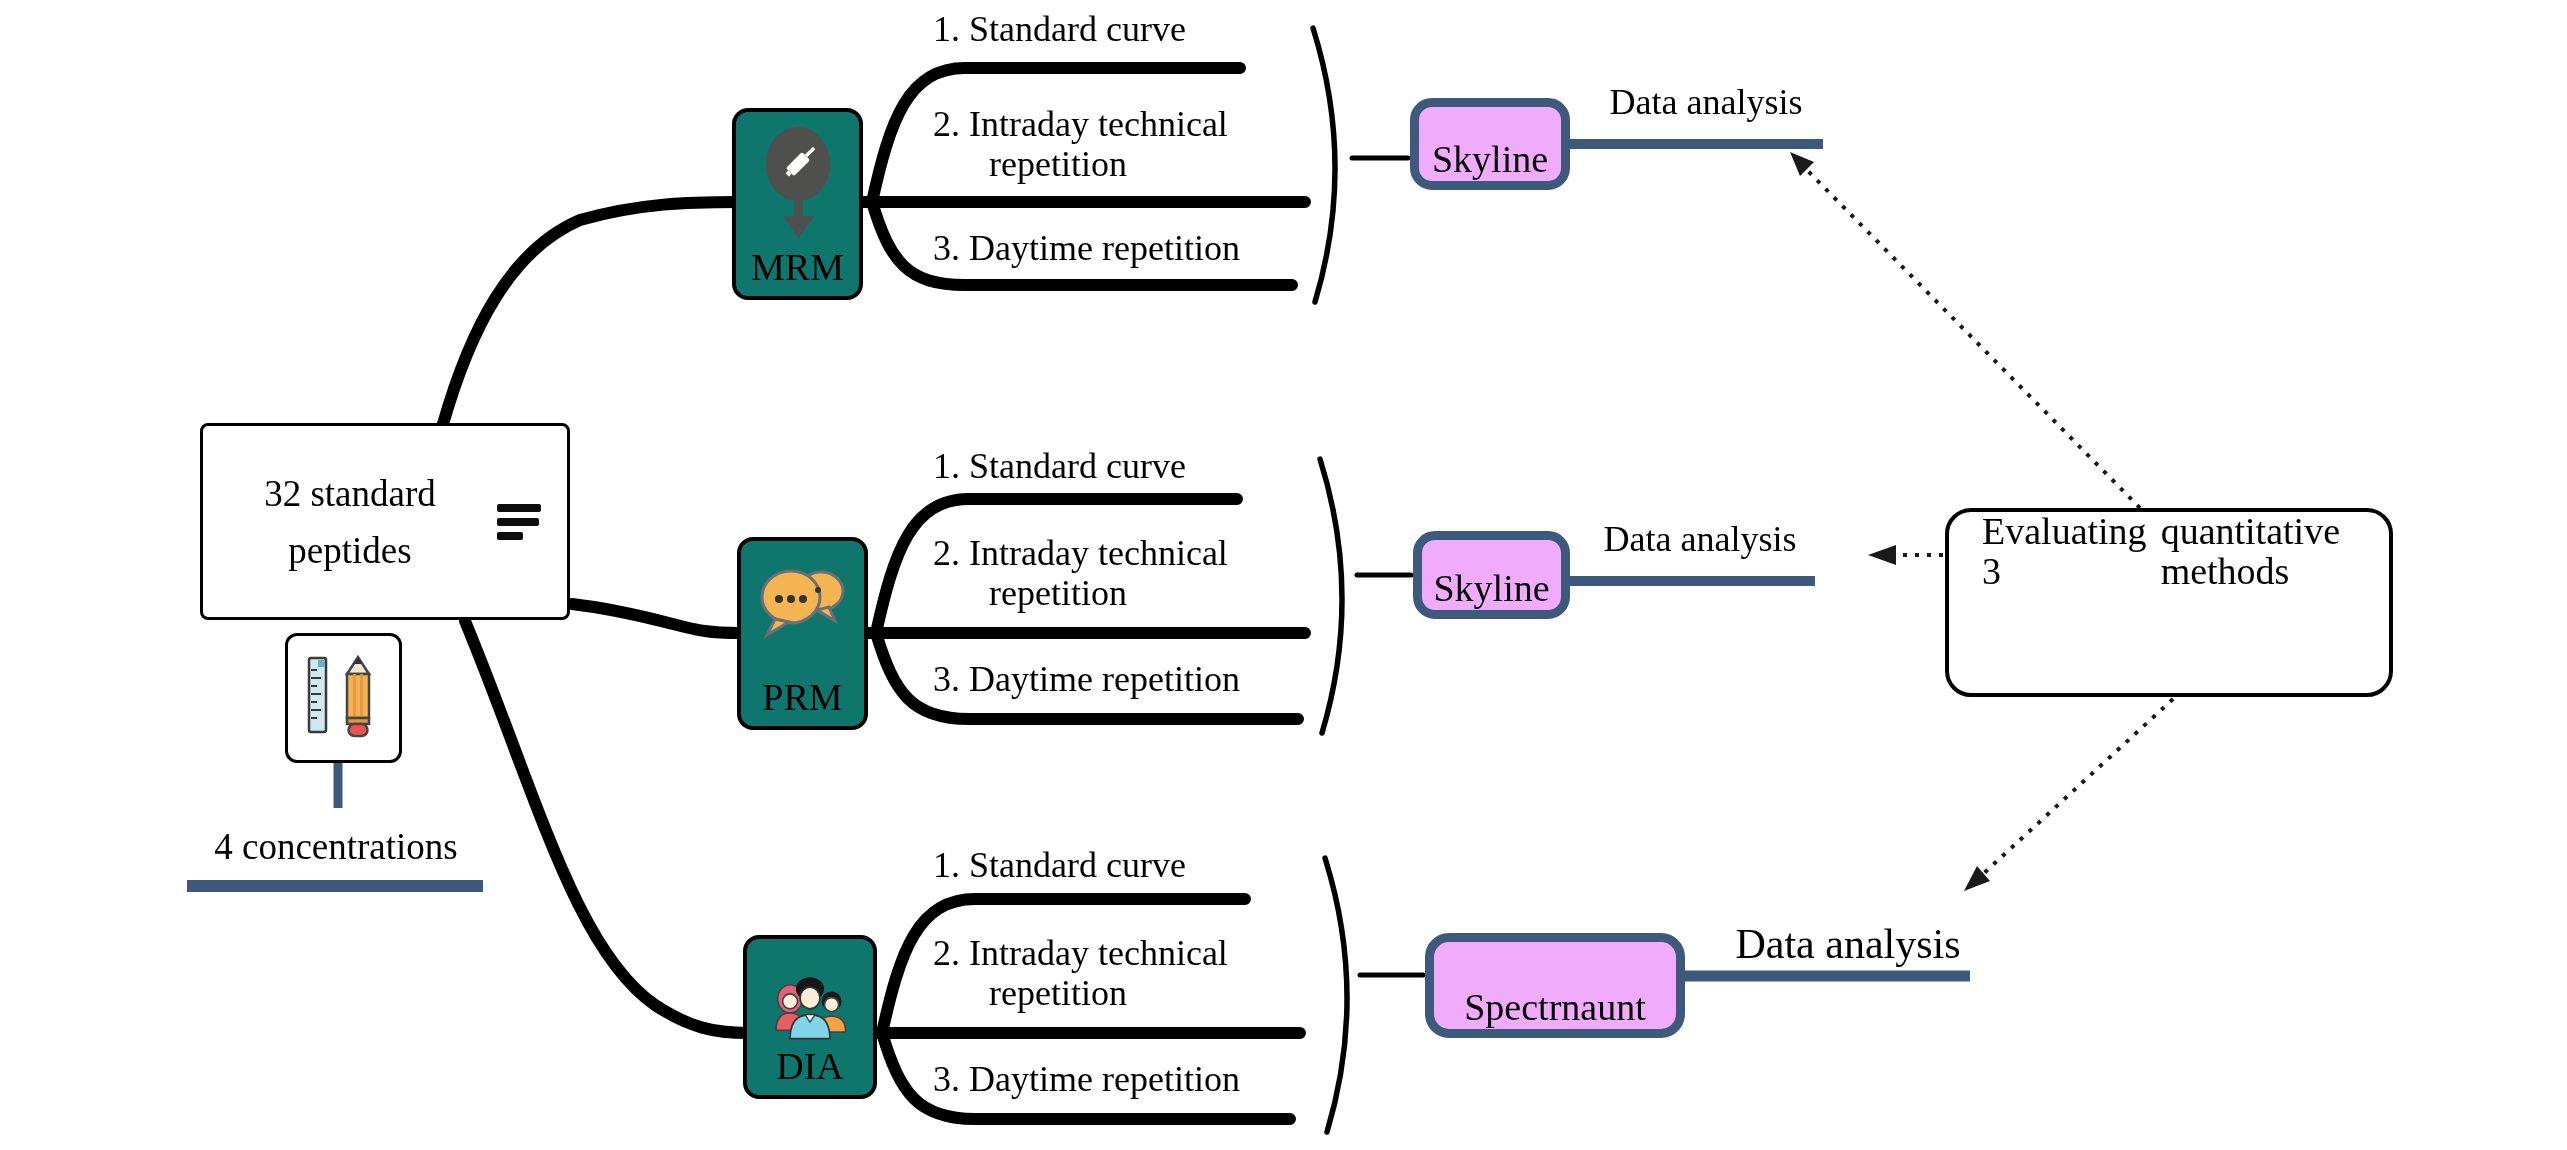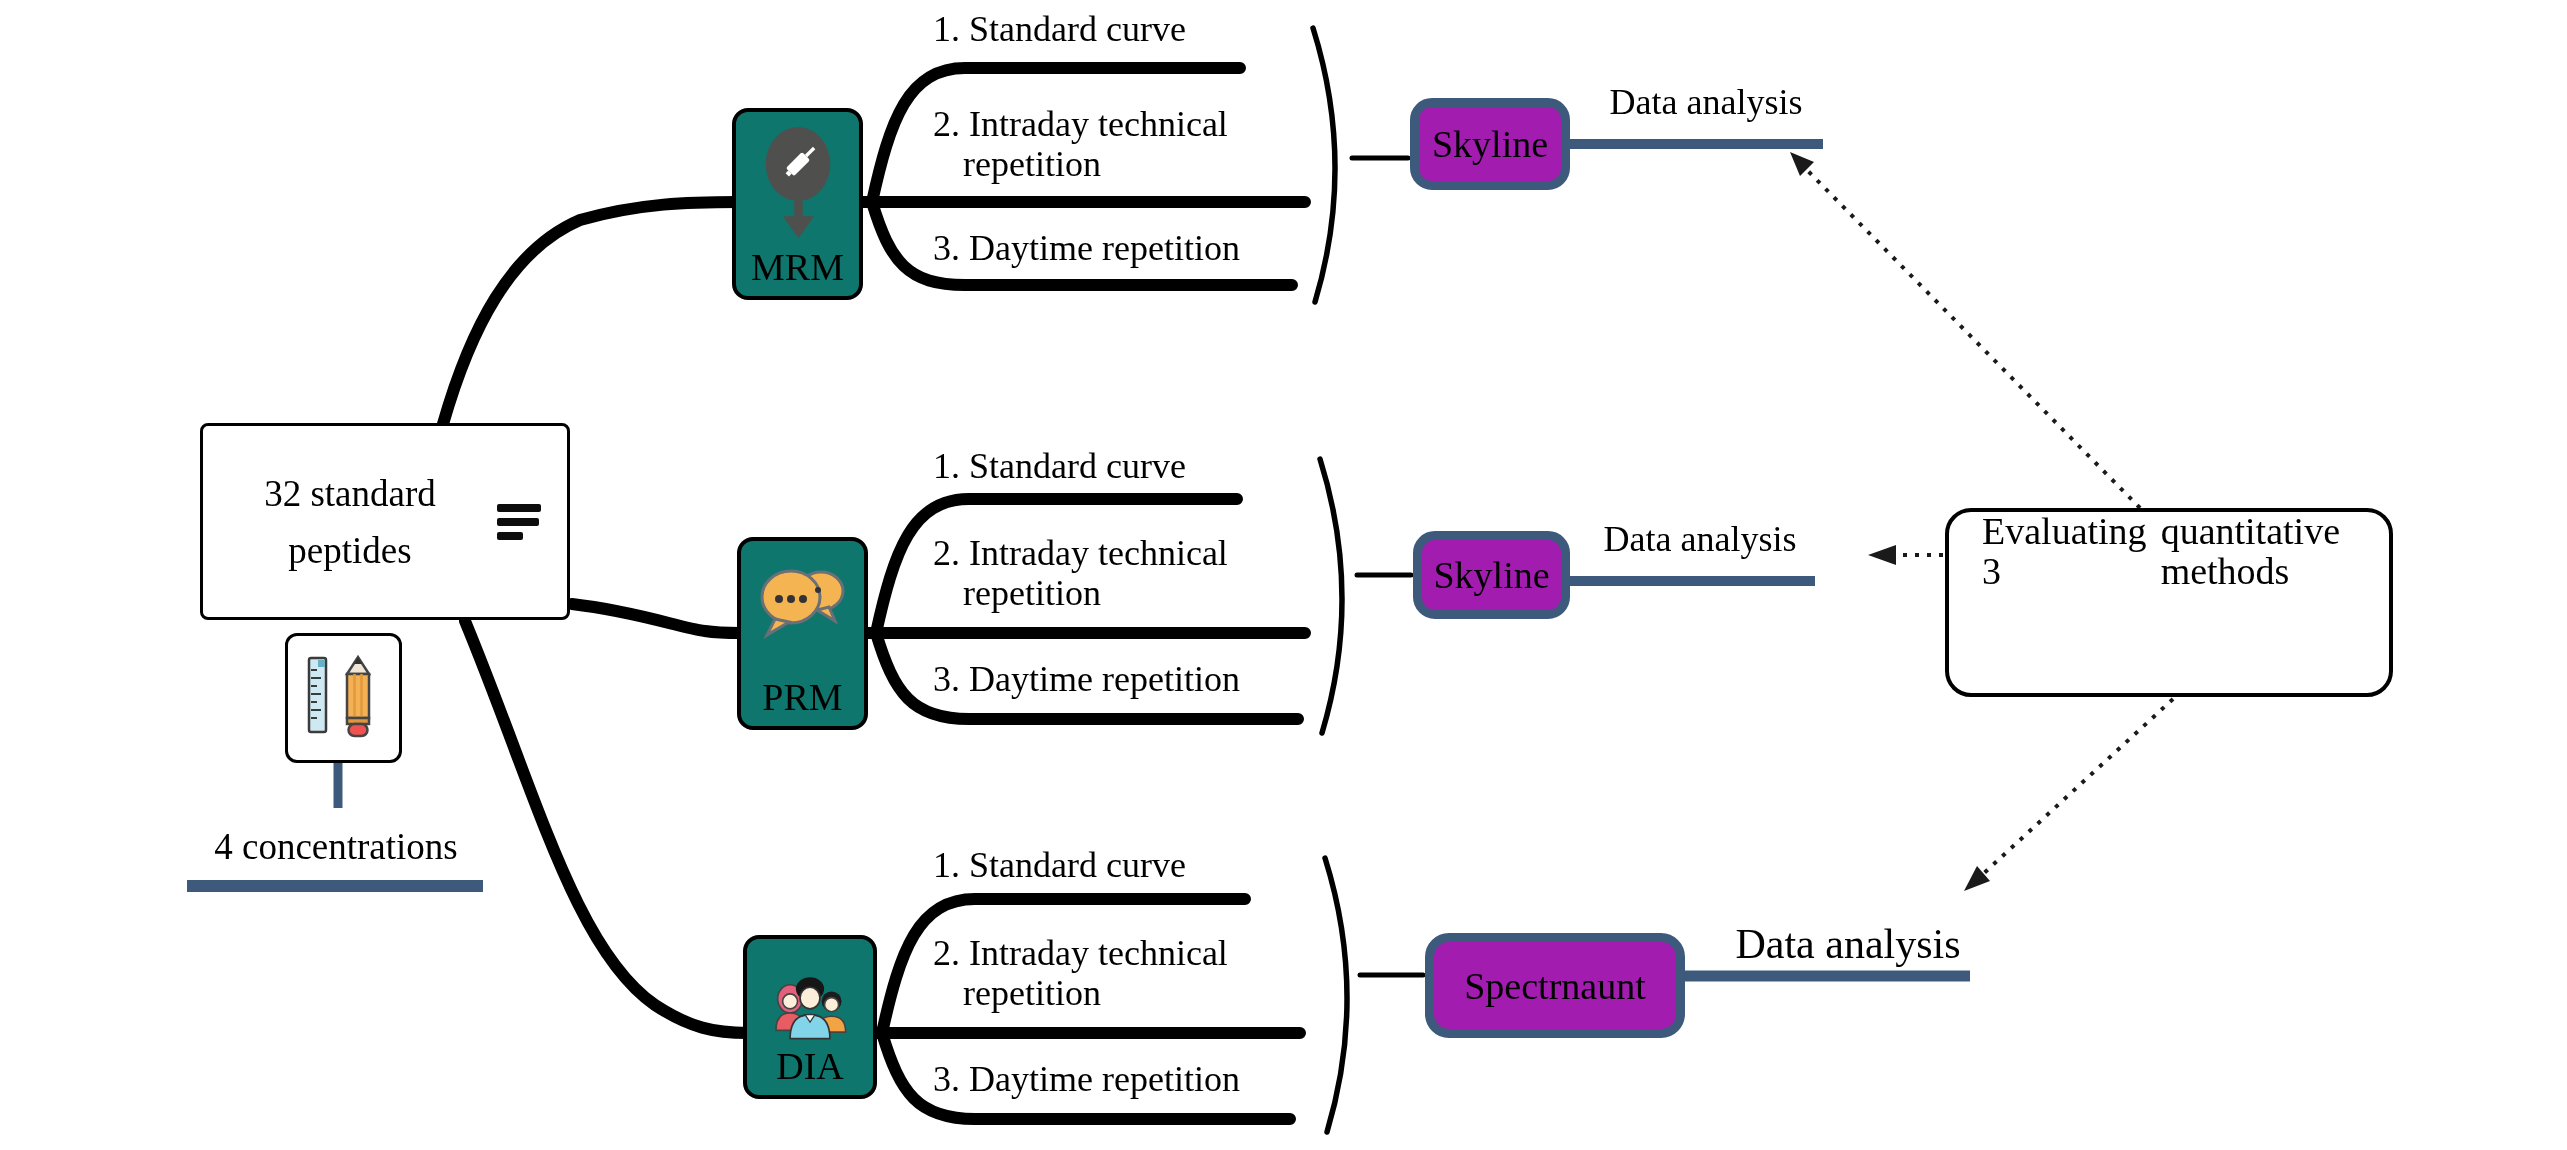--- a/index.html
+++ b/index.html
@@ -22,24 +22,24 @@
   #main-box .menu i{display:block;height:8px;background:#0d0d0d;border-radius:2px;}
   #main-box .menu i.b1{width:44px;}
   #main-box .menu i.b2{width:42px;}
   #main-box .menu i.b3{width:26px;}
   
   #note-box{position:absolute;left:285px;top:633px;width:117px;height:130px;background:#fff;
         border:3px solid #000;border-radius:12px;display:flex;align-items:center;justify-content:center;box-sizing:border-box;}
   #conc-label{position:absolute;left:186px;top:827px;width:300px;text-align:center;font-size:37px;line-height:1.1;}
   
   .item{position:absolute;font-size:36px;line-height:40px;white-space:nowrap;}
-  .item .l2{display:block;margin-left:30px;}
-  
-  .soft{position:absolute;background:#a21caf;border:9px solid var(--accent);border-radius:22px;
-        display:flex;align-items:center;justify-content:center;font-size:38px;box-sizing:border-box;}
+  .item .l2{display:block;margin-left:56px;}
+  
+  .soft{position:absolute;background:#f0abfc;border:9px solid var(--accent);border-radius:22px;
+        display:flex;align-items:flex-end;justify-content:center;font-size:38px;box-sizing:border-box;}
   #sky0{left:1410px;top:98px;width:160px;height:92px;}
   #sky1{left:1413px;top:531px;width:157px;height:88px;}
   #spec{left:1425px;top:933px;width:260px;height:105px;border-radius:24px;}
   
   .analysis{position:absolute;width:260px;text-align:center;font-size:36px;line-height:1.05;white-space:nowrap;}
   #an0{left:1576px;top:84px;}
   #an1{left:1570px;top:521px;}
   #an2{left:1708px;top:922px;width:280px;font-size:42px;}
   
   #eval{position:absolute;left:1945px;top:508px;width:448px;height:189px;background:#fff;

